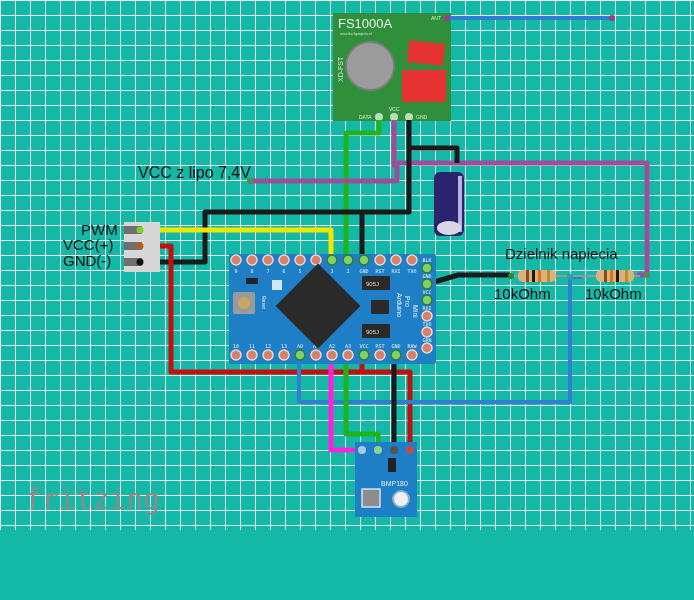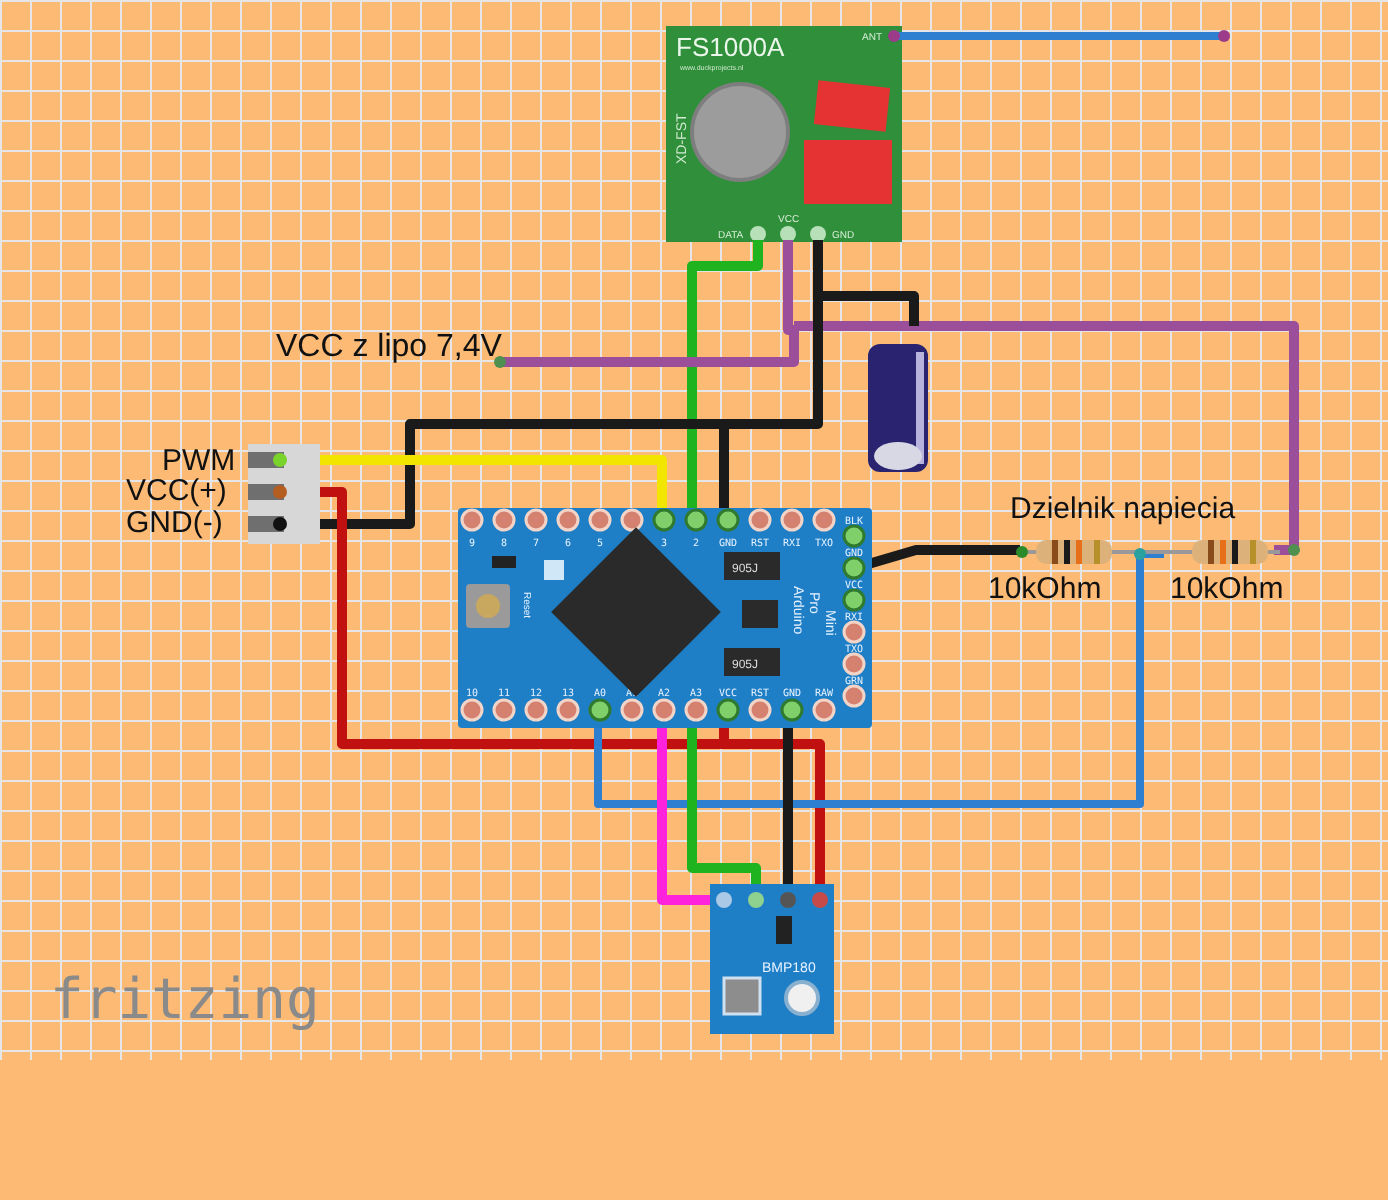--- a/index.html
+++ b/index.html
@@ -1,16 +1,16 @@
 <!DOCTYPE html>
 <html><head>
 <meta charset="utf-8">
 <style>
   html,body{margin:0;padding:0;background:#fff;}
-  #stage{position:relative;width:694px;height:600px;overflow:hidden;background:#fdba74;font-family:"Liberation Sans",sans-serif;}
+  #stage{position:relative;width:694px;height:600px;overflow:hidden;background:#14b8a6;font-family:"Liberation Sans",sans-serif;}
   #grid{position:absolute;left:0;top:0;width:694px;height:530px;
     background-image:
       linear-gradient(#e6e6e6 1px, transparent 1px),
       linear-gradient(90deg, #e6e6e6 1px, transparent 1px);
     background-size:15px 15px;}
   svg{position:absolute;left:0;top:0;}
   .lbl{font-family:"Liberation Sans",sans-serif;fill:#111;}
   .pin-t{font-family:"DejaVu Sans Mono",monospace;fill:#e8f2ff;font-size:5px;}
   .fritz{font-family:"DejaVu Sans Mono",monospace;fill:#8a8a8a;font-size:28px;}
 </style>

